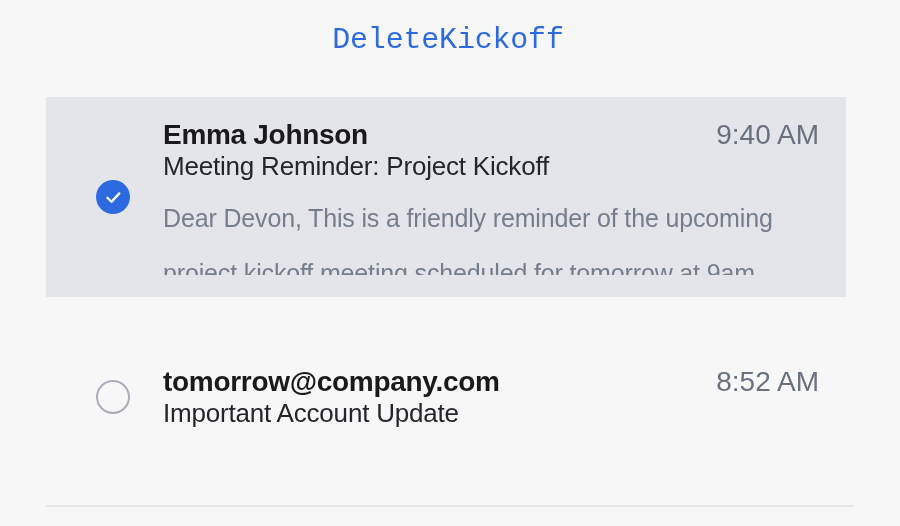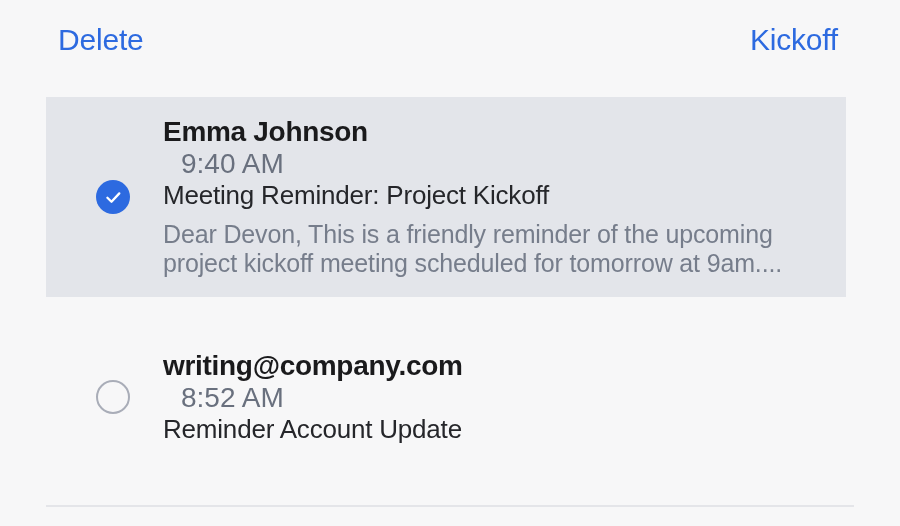--- a/index.html
+++ b/index.html
@@ -17,23 +17,24 @@
 
   
   .toolbar {
     position: absolute;
     top: 0;
     left: 0;
     width: 900px;
     height: 80px;
     display: flex;
     align-items: center;
-    justify-content: space-between;
+    justify-content: center;
     box-sizing: border-box;
     padding: 0 64px 0 58px;
+    font-family: Liberation Mono, monospace;
   }
   .toolbar-btn {
     background: none;
     border: none;
     padding: 0;
     margin: 0;
     font-family: inherit;
     font-size: 30px;
     line-height: 1;
     letter-spacing: -0.2px;
@@ -91,21 +92,20 @@
 
   
   .mail-body {
     flex: 1 1 auto;
     min-width: 0;
   }
   .mail-toprow {
     display: flex;
     align-items: baseline;
     justify-content: space-between;
-    flex-direction: column;
   }
   .sender {
     font-size: 28px;
     font-weight: bold;
     color: #1a1a1c;
     letter-spacing: -0.3px;
     white-space: nowrap;
     overflow: hidden;
     text-overflow: ellipsis;
   }
@@ -121,21 +121,21 @@
     color: #25262a;
     letter-spacing: -0.2px;
     white-space: nowrap;
     overflow: hidden;
     text-overflow: ellipsis;
   }
   .preview {
     font-size: 25px;
     color: #767d8b;
     letter-spacing: -0.15px;
-    line-height: 29px;
+    line-height: 55px;
     margin-top: 9px;
     max-height: 84px;
     overflow: hidden;
   }
 
   
   .row-divider {
     position: absolute;
     left: 46px;
     width: 808px;
@@ -166,22 +166,22 @@
       </div>
       <div class="subject">Meeting Reminder: Project Kickoff</div>
       <div class="preview">Dear Devon, This is a friendly reminder of the upcoming project kickoff meeting scheduled for tomorrow at 9am....</div>
     </div>
   </div>
 
   <div class="mail-row">
     <div class="select-indicator unchecked"></div>
     <div class="mail-body">
       <div class="mail-toprow">
-        <div class="sender">writing@company.com</div>
+        <div class="sender">tomorrow@company.com</div>
         <div class="timestamp">8:52 AM</div>
       </div>
-      <div class="subject">Reminder Account Update</div>
+      <div class="subject">Important Account Update</div>
     </div>
   </div>
 
 </div>
 
 <div class="row-divider" style="top:505px;"></div>
 
 </body></html>

